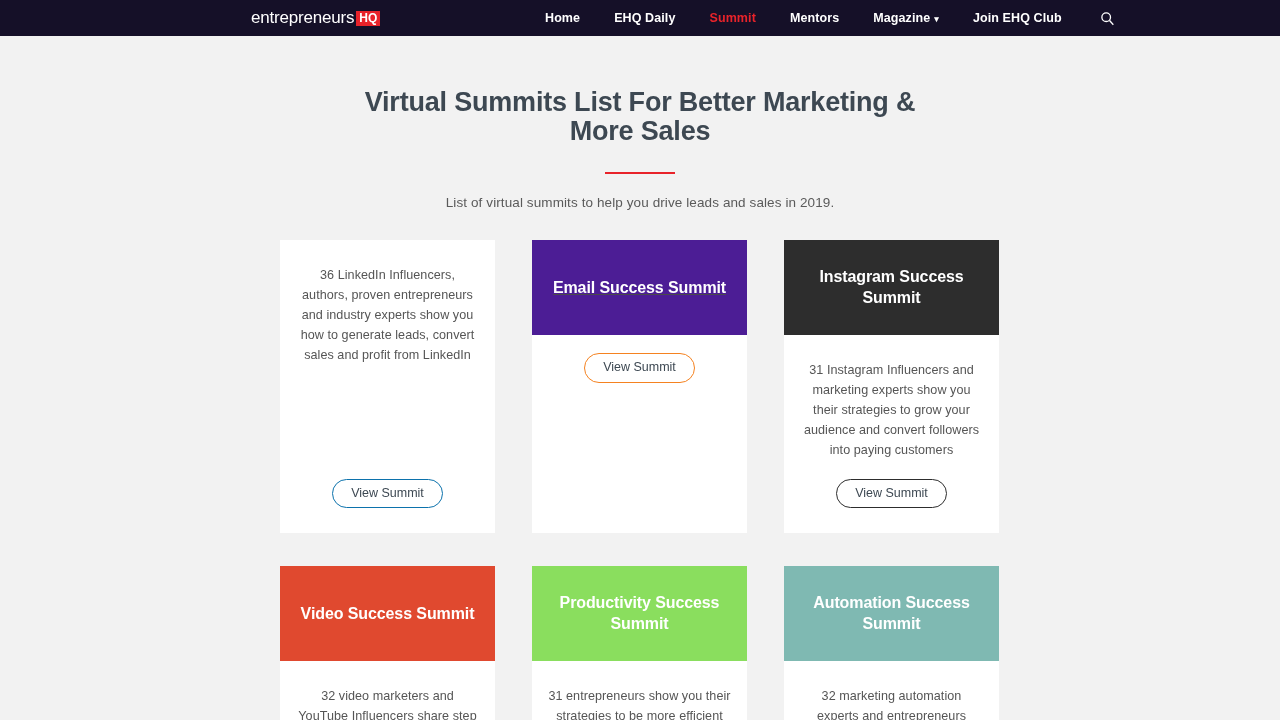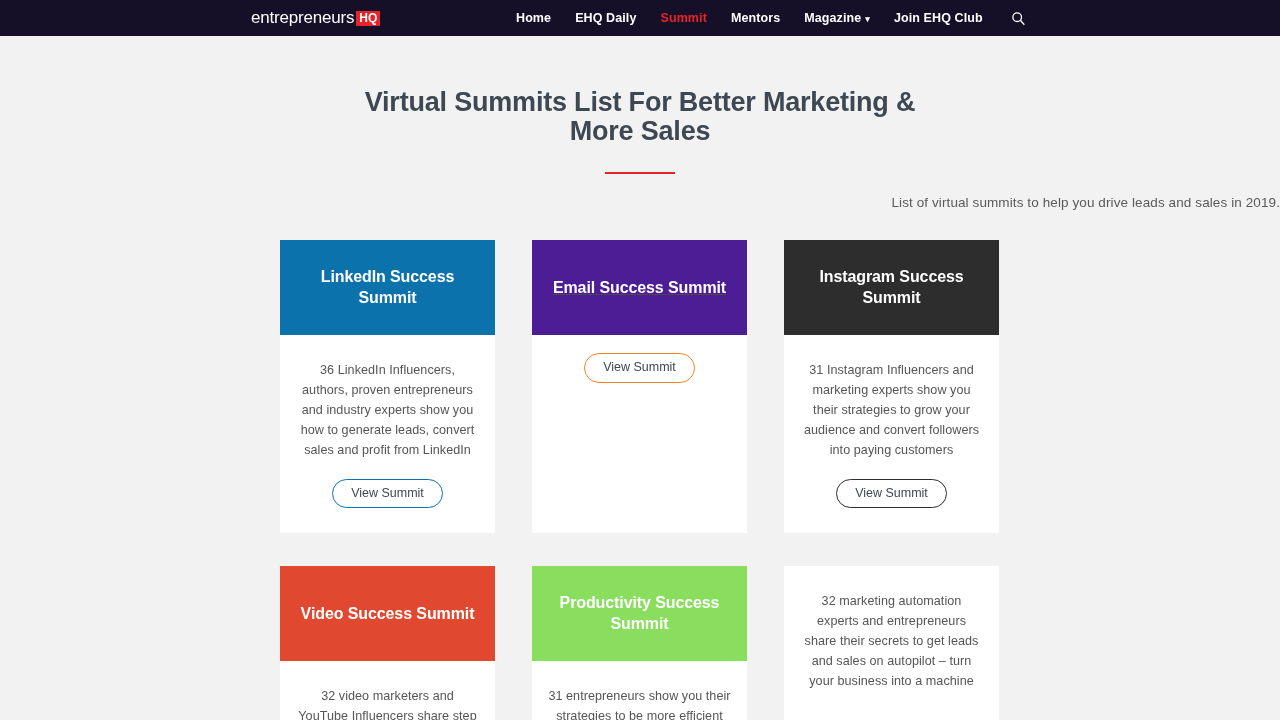--- a/index.html
+++ b/index.html
@@ -47,24 +47,24 @@
     font-weight: 700;
     letter-spacing: 0px;
     padding: 1px 3px 2px 3px;
     line-height: 1;
     position: relative;
     top: -1px;
   }
 
   .nav {
     position: absolute;
-    left: 516px;
-    display: flex;
-    align-items: center;
-    gap: 24px;
+    left: 545px;
+    display: flex;
+    align-items: center;
+    gap: 34px;
   }
 
   .nav-item {
     color: #ffffff;
     font-size: 12.5px;
     font-weight: 700;
     letter-spacing: 0.1px;
     cursor: pointer;
     white-space: nowrap;
     display: flex;
@@ -109,21 +109,20 @@
     height: 0;
     border-top: 2px solid #e8232a;
     margin: 26px auto 0 auto;
   }
 
   .subtitle {
     margin-top: 21px;
     font-size: 13.5px;
     color: #5a5a5a;
     letter-spacing: 0.1px;
-    text-align: right;
   }
 
   
   .grid {
     width: 720px;
     margin: 30px auto 0 auto;
     display: grid;
     grid-template-columns: repeat(3, 215px);
     column-gap: 37px;
     row-gap: 33px;
@@ -228,23 +227,20 @@
 
 <div class="hero">
   <h1 class="page-title">Virtual Summits List For Better Marketing &amp; More Sales</h1>
   <div class="divider" style="border-top-color: rgb(232, 35, 42);"></div>
   <p class="subtitle">List of virtual summits to help you drive leads and sales in 2019.</p>
 </div>
 
 <div class="grid">
 
   <div class="card">
-    <div class="card-header" style="background: rgb(12, 114, 172);">
-      <div class="card-title">LinkedIn Success Summit</div>
-    </div>
     <div class="card-body">
       <p class="card-desc">36 LinkedIn Influencers, authors, proven entrepreneurs and industry experts show you how to generate leads, convert sales and profit from LinkedIn</p>
     </div>
     <div class="card-footer">
       <button class="view-btn" style="border-color: rgb(12, 114, 172);">View Summit</button>
     </div>
   </div>
 
   <div class="card">
     <div class="card-header" style="background: #4c1d95; text-decoration: underline;">
@@ -281,19 +277,22 @@
     <div class="card-header" style="background: rgb(138, 222, 94);">
       <div class="card-title">Productivity Success Summit</div>
     </div>
     <div class="card-body">
       <p class="card-desc">31 entrepreneurs show you their strategies to be more efficient and effective through goal-setting and planning your most profitable year</p>
     </div>
 
   </div>
 
   <div class="card">
+    <div class="card-header" style="background: rgb(127, 185, 178);">
+      <div class="card-title">Automation Success Summit</div>
+    </div>
     <div class="card-body">
       <p class="card-desc">32 marketing automation experts and entrepreneurs share their secrets to get leads and sales on autopilot – turn your business into a machine</p>
     </div>
 
   </div>
 
 </div>
 
 </body></html>

